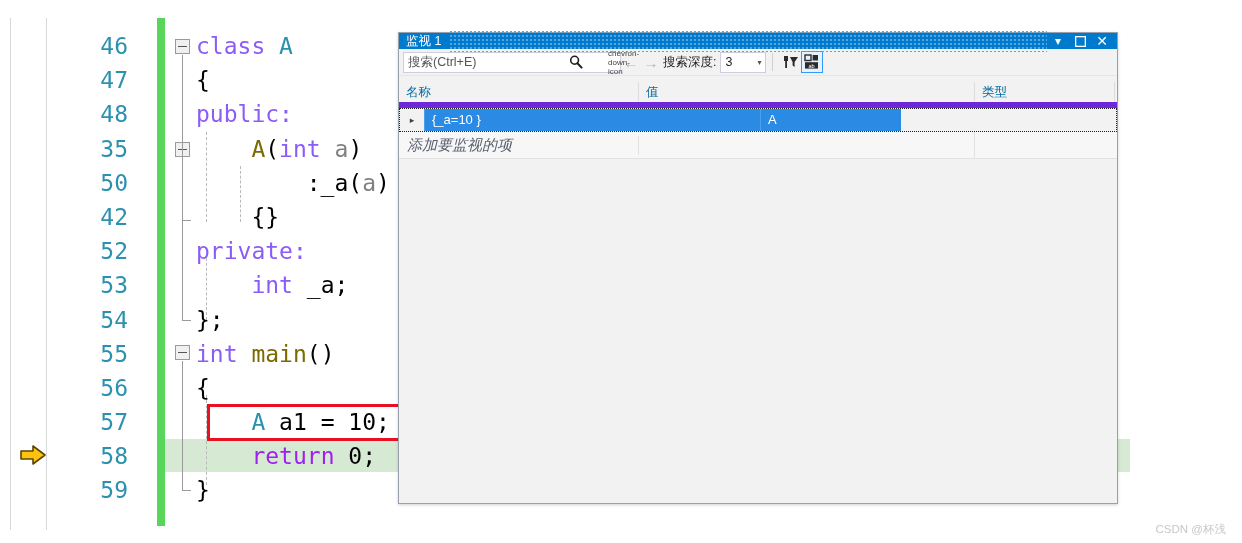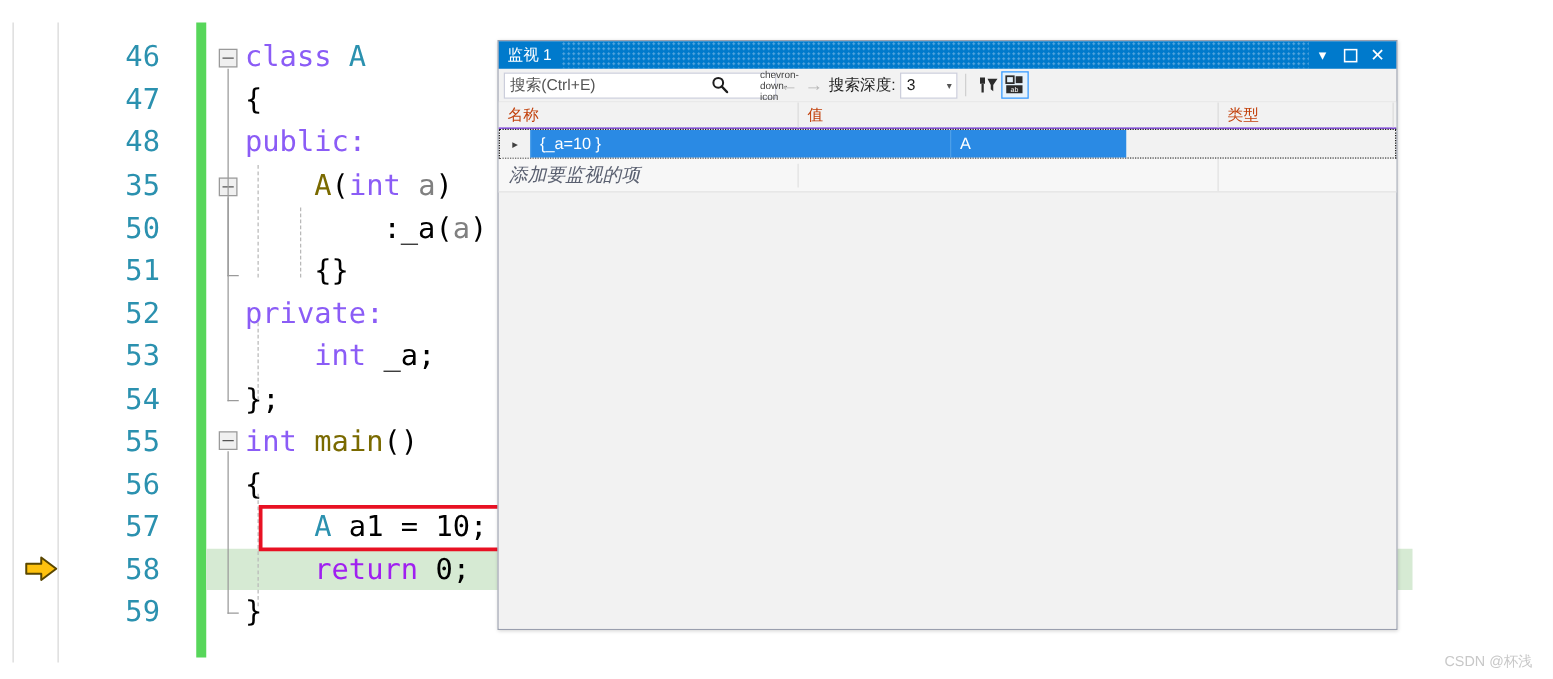--- a/index.html
+++ b/index.html
@@ -144,21 +144,21 @@
     left: 398px;
     top: 32px;
     width: 720px;
     height: 472px;
     background: #f2f2f2;
     border: 1px solid #9a9fae;
     box-sizing: border-box;
     box-shadow: 0 1px 3px rgba(0,0,0,0.18);
   }
   #watch-titlebar {
-    height: 22px;
+    height: 16px;
     background: #007acc;
     display: flex;
     align-items: center;
     position: relative;
   }
   #watch-title {
     color: #ffffff;
     font-size: 12.5px;
     padding-left: 7px;
     white-space: nowrap;
@@ -258,23 +258,23 @@
   #watch-grid {
     position: absolute;
     left: 0; right: 0;
     top: 49px; bottom: 0;
     background: #f2f2f2;
   }
   #grid-header {
     display: flex;
     height: 20px;
     background: #f2f2f2;
-    border-bottom: 1px solid #6d28d9;
+    border-bottom: 6px solid #6d28d9;
     font-size: 12.5px;
-    color: #c2410c;
+    color: #0369a1;
   }
   .col-name  { width: 240px; }
   .col-value { width: 336px; }
   .col-type  { width: 140px; }
   .hdr-cell {
     padding-left: 7px;
     line-height: 20px;
     box-sizing: border-box;
     border-right: 1px solid #dcdcdc;
     white-space: nowrap;
@@ -368,21 +368,21 @@
       <path d="M3 11 H15 V6 L27 15 L15 24 V19 H3 Z" fill="#ffc20e" stroke="#5a4700" stroke-width="1.6" stroke-linejoin="round"></path>
     </svg>
   </div>
 
   <div id="code-lines">
       <div class="code-line"><span class="ln">46</span><span class="code-text"><span class="kw">class </span><span class="type">A</span></span></div>
       <div class="code-line"><span class="ln">47</span><span class="code-text"><span class="plain">{</span></span></div>
       <div class="code-line"><span class="ln">48</span><span class="code-text"><span class="kw">public:</span></span></div>
       <div class="code-line"><span class="ln">35</span><span class="code-text"><span class="plain">    </span><span class="fn">A</span><span class="plain">(</span><span class="kw">int</span><span class="plain"> </span><span class="param">a</span><span class="plain">)</span></span></div>
       <div class="code-line"><span class="ln">50</span><span class="code-text"><span class="plain">        :_a(</span><span class="param">a</span><span class="plain">)</span></span></div>
-      <div class="code-line"><span class="ln">51</span><span class="code-text"><span class="plain">    {}</span></span></div>
+      <div class="code-line"><span class="ln">42</span><span class="code-text"><span class="plain">    {}</span></span></div>
       <div class="code-line"><span class="ln">52</span><span class="code-text"><span class="kw">private:</span></span></div>
       <div class="code-line"><span class="ln">53</span><span class="code-text"><span class="plain">    </span><span class="kw">int</span><span class="plain"> _a;</span></span></div>
       <div class="code-line"><span class="ln">54</span><span class="code-text"><span class="plain">};</span></span></div>
       <div class="code-line"><span class="ln">55</span><span class="code-text"><span class="kw">int</span><span class="plain"> </span><span class="fn">main</span><span class="plain">()</span></span></div>
       <div class="code-line"><span class="ln">56</span><span class="code-text"><span class="plain">{</span></span></div>
       <div class="code-line"><span class="ln">57</span><span class="code-text"><span class="plain">    </span><span class="type">A</span><span class="plain"> a1 = 10;</span></span></div>
       <div class="code-line"><span class="ln">58</span><span class="code-text"><span class="plain">    </span><span class="ctrl">return</span><span class="plain"> 0;</span></span></div>
       <div class="code-line"><span class="ln">59</span><span class="code-text"><span class="plain">}</span></span></div>
     </div>
 

